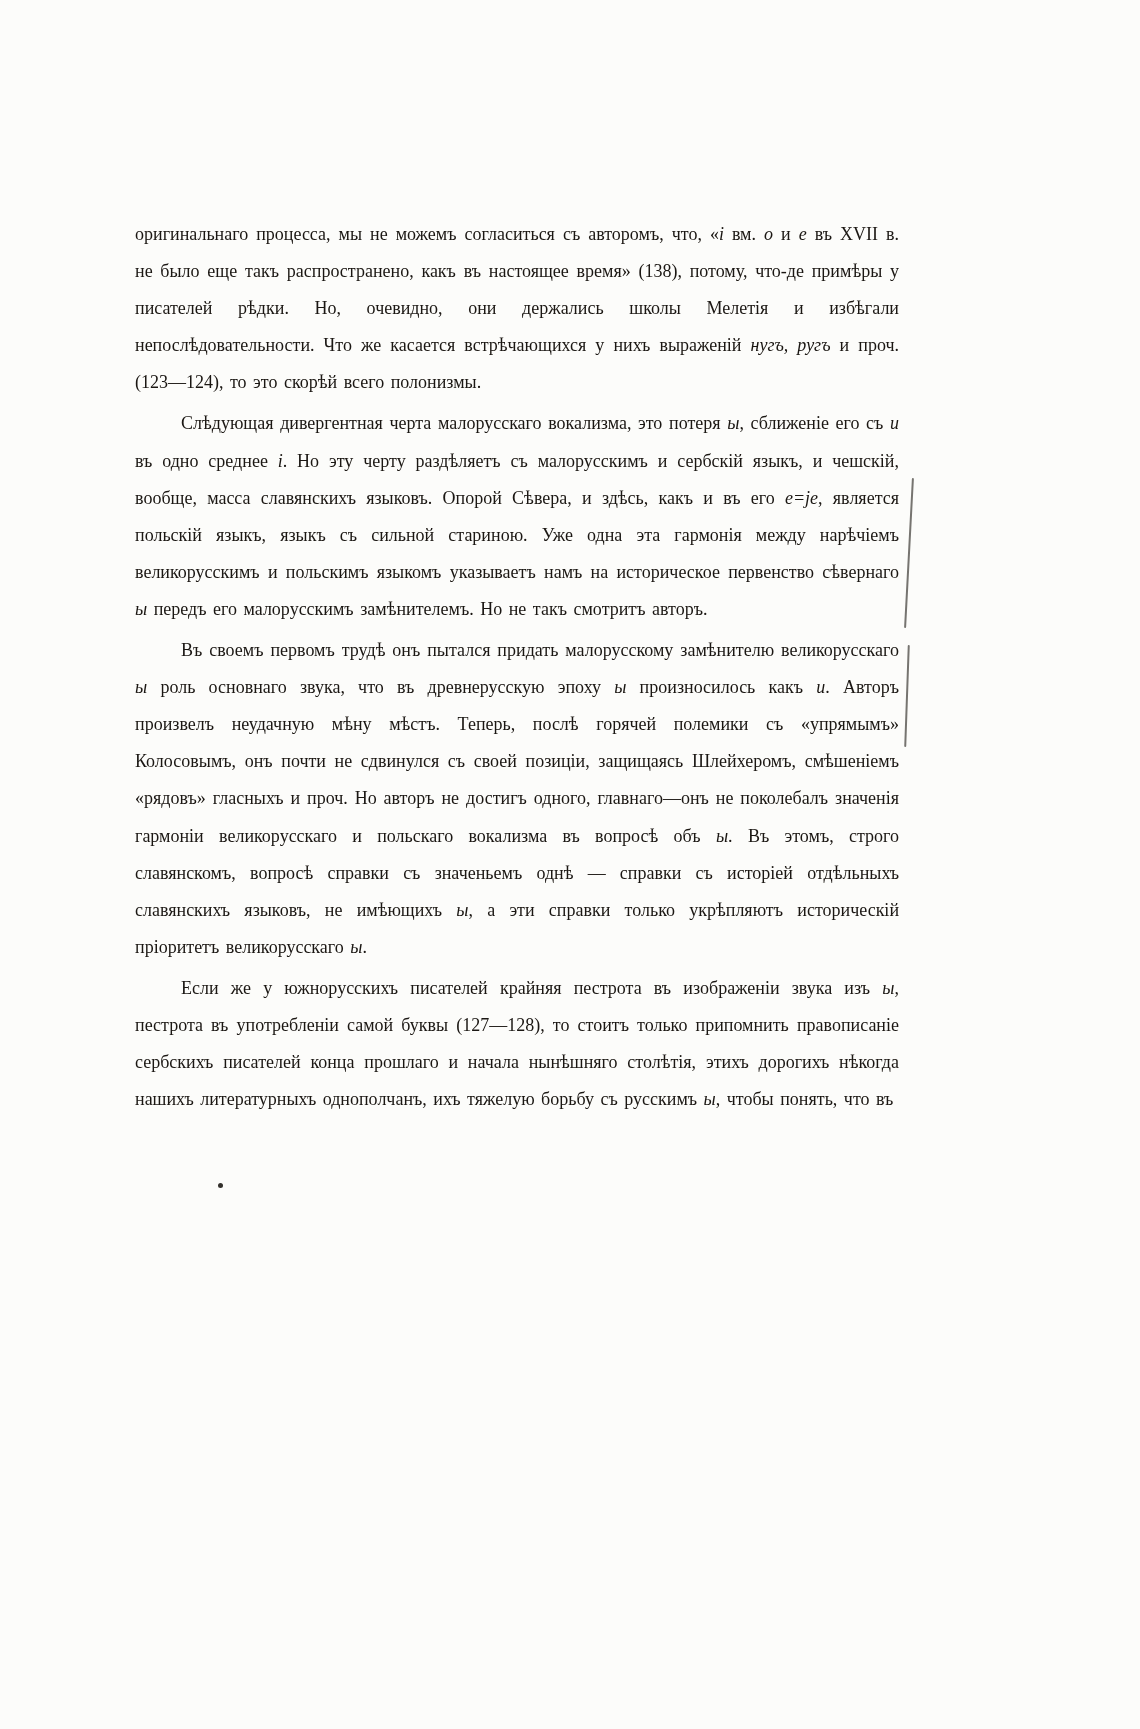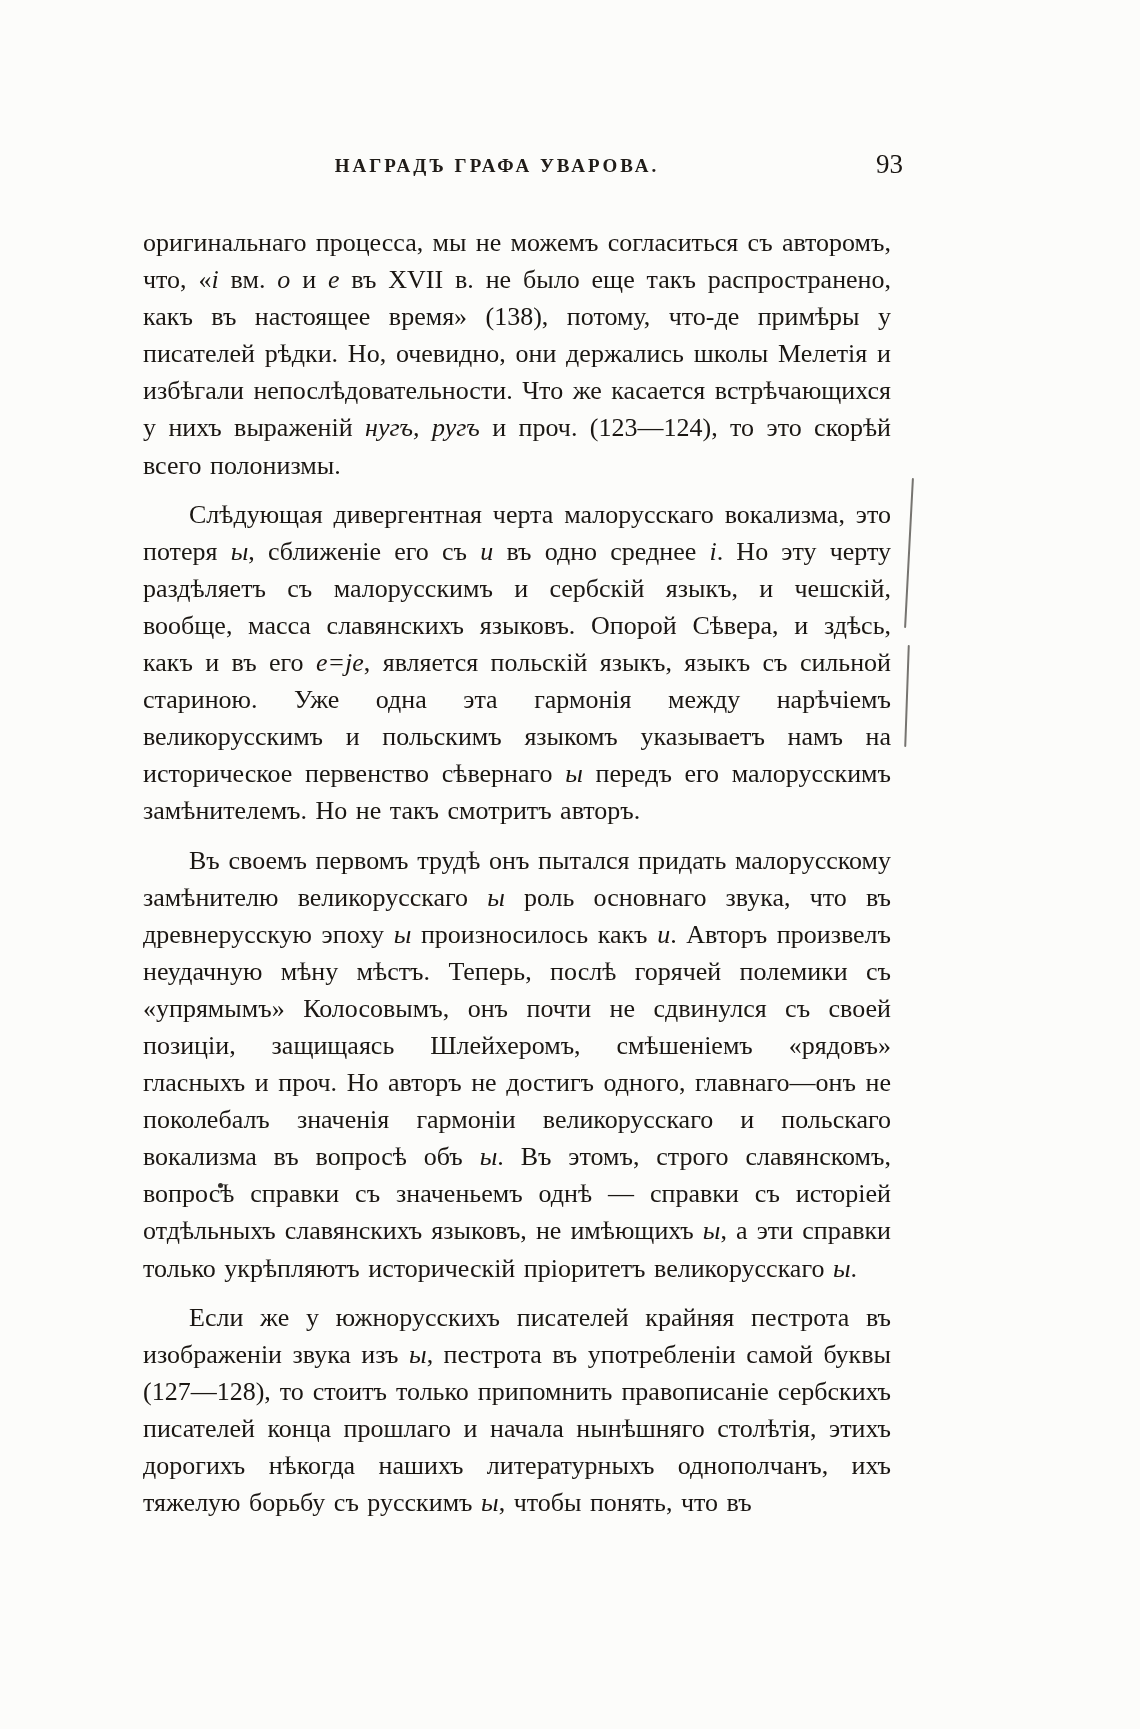--- a/index.html
+++ b/index.html
@@ -41,22 +41,22 @@
     font-size: 27px;
     color: #1b1713;
   }
   .text-block {
     position: absolute;
     left: 131px;
     top: 212px;
     width: 772px;
   }
   .text-block p {
-    margin: 12px;
-    font-size: 26px;
+    margin: 4px;
+    font-size: 18px;
     line-height: 37.1px;
     text-align: justify;
     word-spacing: 2px;
   }
   .indent {
     text-indent: 46px;
   }
   .it {
     font-style: italic;
   }
@@ -87,24 +87,20 @@
     height: 5px;
     border-radius: 50%;
     background: #33302c;
   }
 </style>
 </head>
 <body>
 
 <div class="page">
 
-  <div class="running-head">
-    <div class="head-title">НАГРАДЪ ГРАФА УВАРОВА.</div>
-    <div class="page-number">93</div>
-  </div>
 
   <div class="text-block">
     <p><span>оригинальнаго процесса, мы не можемъ согласиться съ авторомъ, что, «</span><span class="it">і</span><span> вм. </span><span class="it">о</span><span> и </span><span class="it">е</span><span> въ XVII в. не было еще такъ распространено, какъ въ настоящее время» (138), потому, что-де примѣры у писателей рѣдки. Но, очевидно, они держались школы Мелетія и избѣгали непослѣдовательности. Что же касается встрѣчающихся у нихъ выраженій </span><span class="it">нугъ, ругъ</span><span> и проч. (123—124), то это скорѣй всего полонизмы.</span></p>
     <p class="indent"><span>Слѣдующая дивергентная черта малорусскаго вокализма, это потеря </span><span class="it">ы</span><span>, сближеніе его съ </span><span class="it">и</span><span> въ одно среднее </span><span class="it">і</span><span>. Но эту черту раздѣляетъ съ малорусскимъ и сербскій языкъ, и чешскій, вообще, масса славянскихъ языковъ. Опорой Сѣвера, и здѣсь, какъ и въ его </span><span class="it">е=je</span><span>, является польскій языкъ, языкъ съ сильной стариною. Уже одна эта гармонія между нарѣчіемъ великорусскимъ и польскимъ языкомъ указываетъ намъ на историческое первенство сѣвернаго </span><span class="it">ы</span><span> передъ его малорусскимъ замѣнителемъ. Но не такъ смотритъ авторъ.</span></p>
     <p class="indent"><span>Въ своемъ первомъ трудѣ онъ пытался придать малорусскому замѣнителю великорусскаго </span><span class="it">ы</span><span> роль основнаго звука, что въ древнерусскую эпоху </span><span class="it">ы</span><span> произносилось какъ </span><span class="it">и</span><span>. Авторъ произвелъ неудачную мѣну мѣстъ. Теперь, послѣ горячей полемики съ «упрямымъ» Колосовымъ, онъ почти не сдвинулся съ своей позиціи, защищаясь Шлейхеромъ, смѣшеніемъ «рядовъ» гласныхъ и проч. Но авторъ не достигъ одного, главнаго—онъ не поколебалъ значенія гармоніи великорусскаго и польскаго вокализма въ вопросѣ объ </span><span class="it">ы</span><span>. Въ этомъ, строго славянскомъ, вопросѣ справки съ значеньемъ однѣ — справки съ исторіей отдѣльныхъ славянскихъ языковъ, не имѣющихъ </span><span class="it">ы</span><span>, а эти справки только укрѣпляютъ историческій пріоритетъ великорусскаго </span><span class="it">ы</span><span>.</span></p>
     <p class="indent"><span>Если же у южнорусскихъ писателей крайняя пестрота въ изображеніи звука изъ </span><span class="it">ы</span><span>, пестрота въ употребленіи самой буквы (127—128), то стоитъ только припомнить правописаніе сербскихъ писателей конца прошлаго и начала нынѣшняго столѣтія, этихъ дорогихъ нѣкогда нашихъ литературныхъ однополчанъ, ихъ тяжелую борьбу съ русскимъ </span><span class="it">ы</span><span>, чтобы понять, что въ</span></p>
   </div>
 
   <div class="margin-mark mark-1"></div>
   <div class="margin-mark mark-2"></div>

